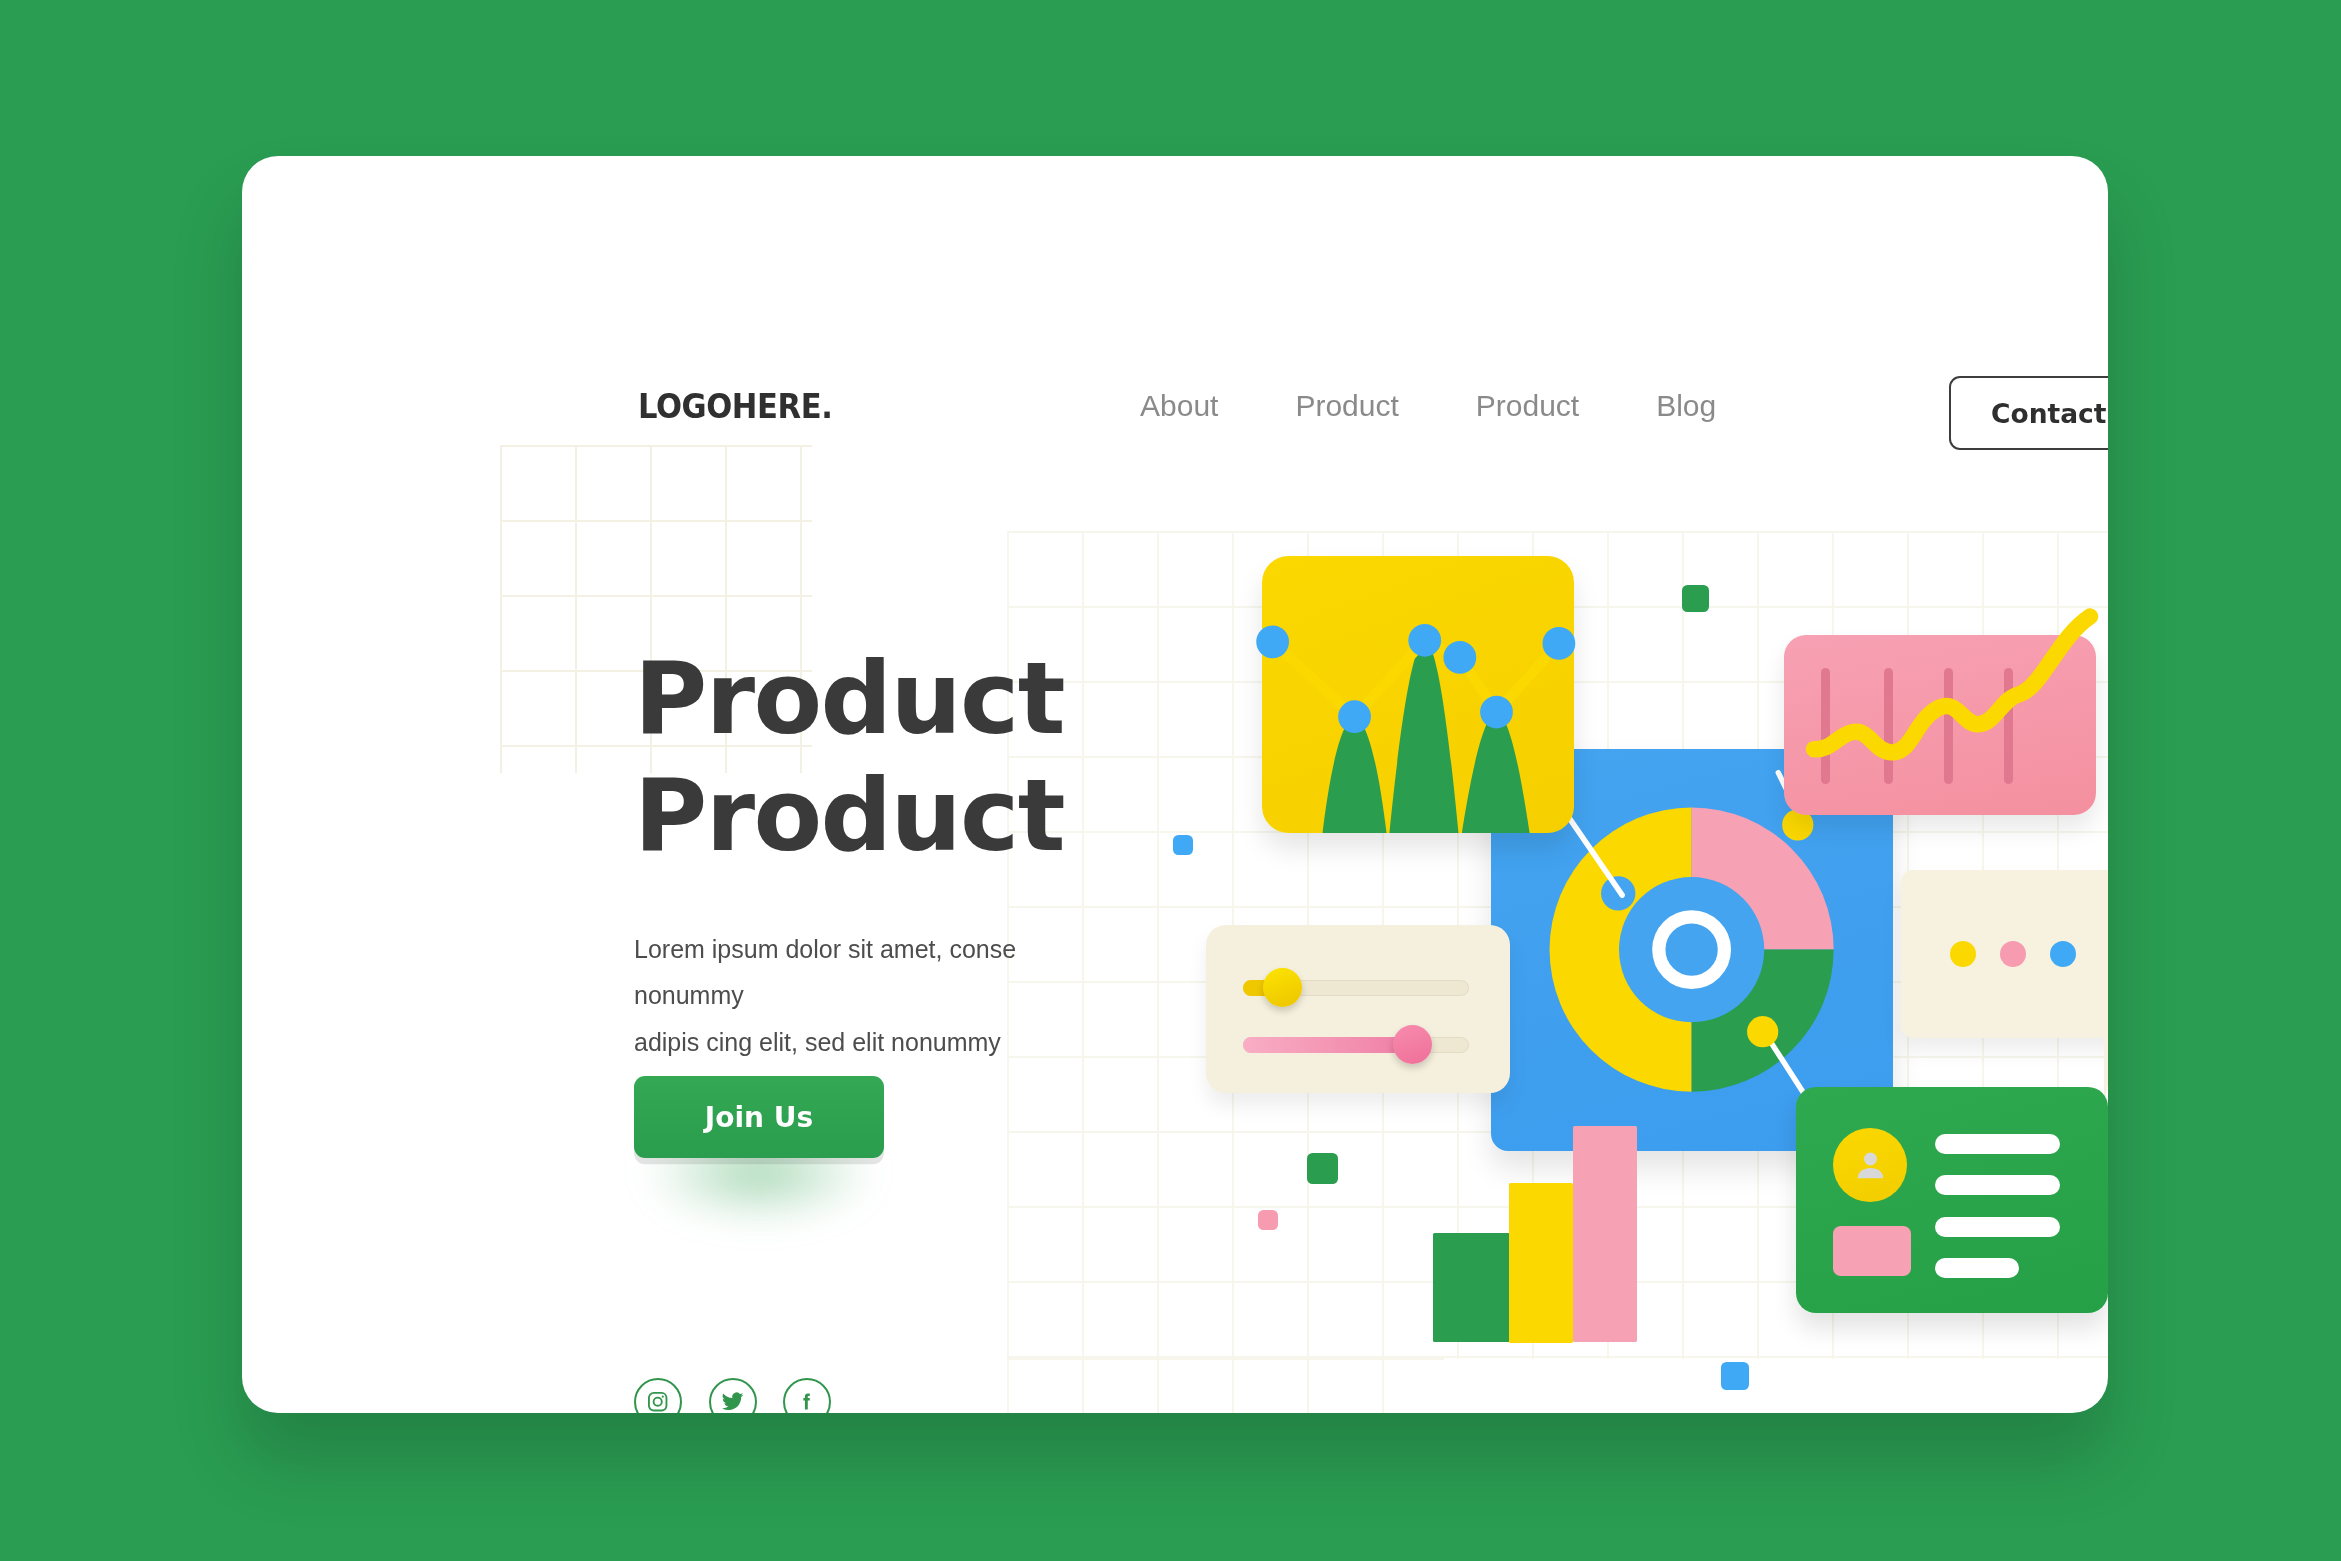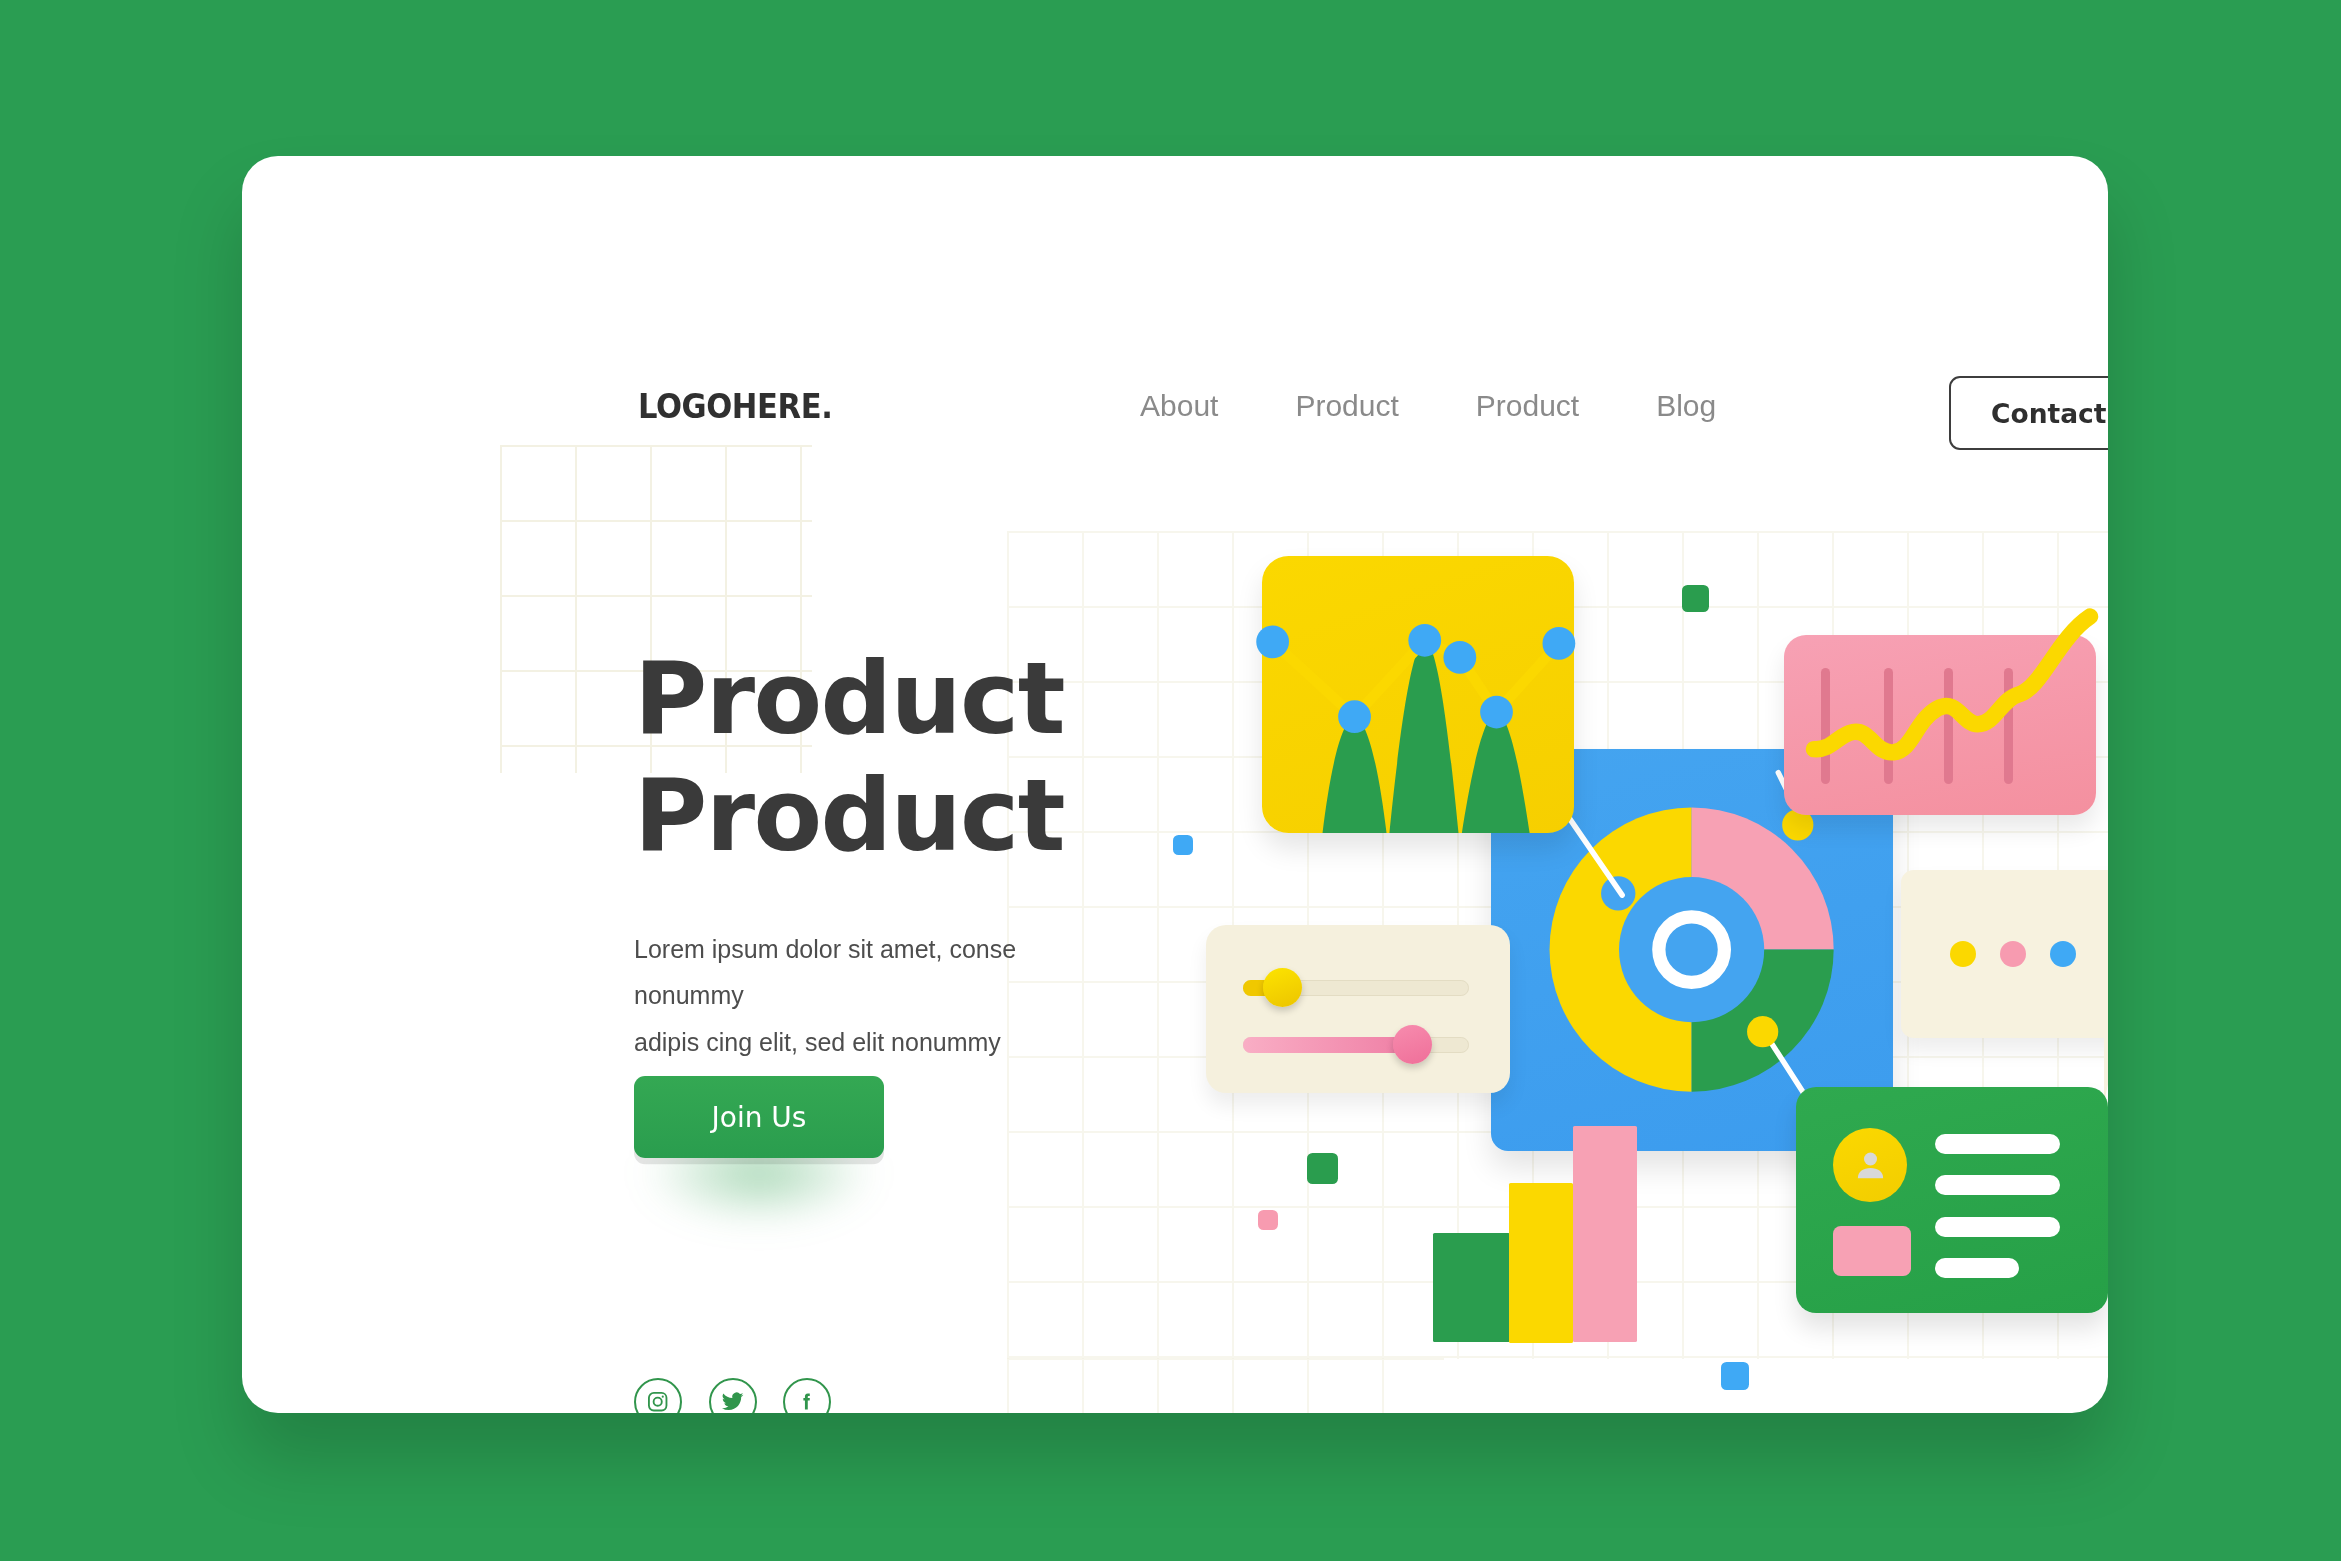--- a/index.html
+++ b/index.html
@@ -88,21 +88,21 @@
     font-size: 25px; line-height: 1.85; color: #4d4d4d;
     font-family: "Liberation Sans", sans-serif;
     width: 468px;
   }
   .join-wrap { position: absolute; left: 392px; top: 920px; }
   .join-btn {
     position: relative;
     width: 250px; height: 82px;
     border: none; border-radius: 11px;
     background: linear-gradient(180deg,#34a853 0%,#2a9d4e 100%);
-    color: #fff; font-size: 28px; font-weight: 400;
+    color: #fff; font-size: 28px; font-weight: 700;
     display: flex; align-items: center; justify-content: center;
     cursor: pointer; z-index: 2;
     box-shadow: 0 6.2px 0 rgba(0,0,0,0.10);
     font-family: "DejaVu Sans", sans-serif;
   }
   .join-glow {
     position: absolute; left: 7.8px; top: 47px;
     width: 234px; height: 101px;
     background: radial-gradient(ellipse at center, rgba(46,160,78,0.42) 0%, rgba(46,160,78,0) 70%);
     filter: blur(17px); z-index: 1;

